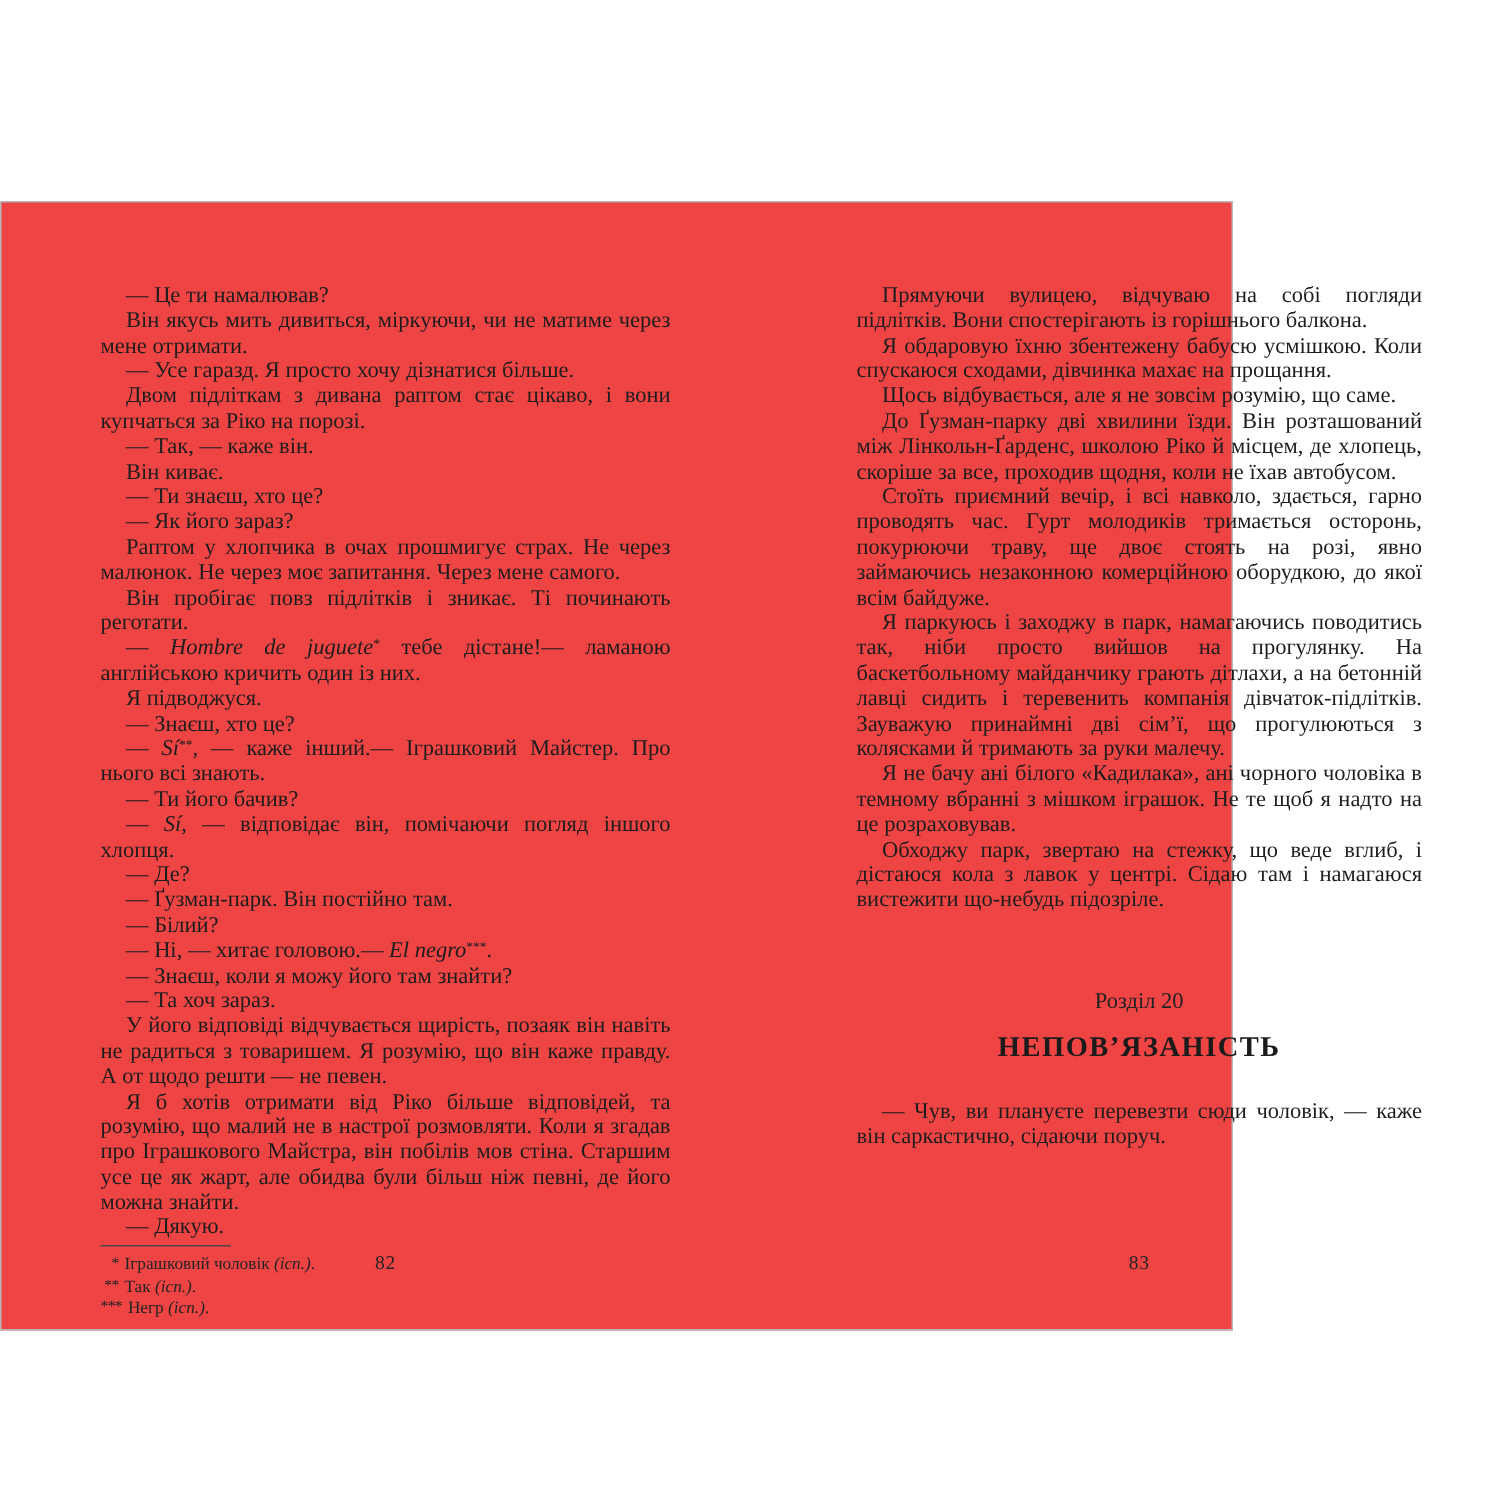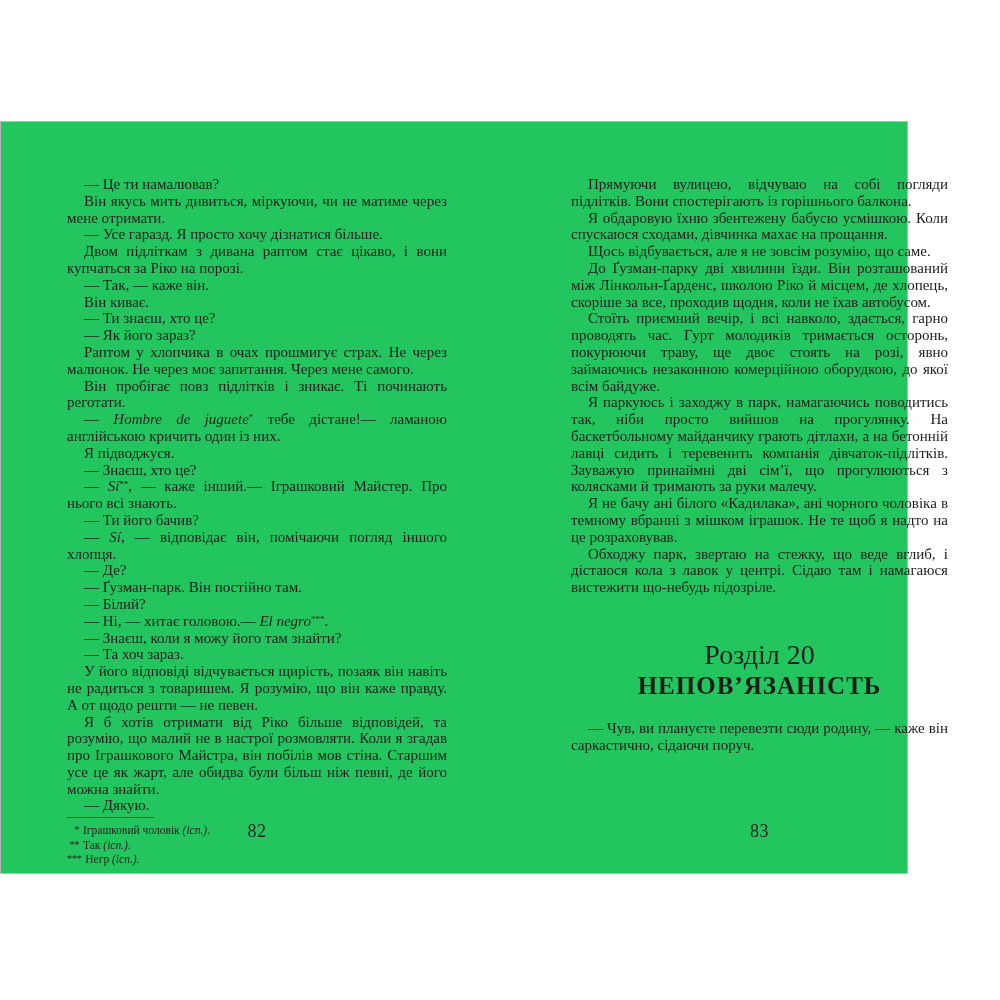--- a/index.html
+++ b/index.html
@@ -1,22 +1,22 @@
 <!DOCTYPE html>
 <html lang="uk"><head>
 <meta charset="utf-8">
 <title>Book spread</title>
 <style>
   * { margin:0; padding:0; box-sizing:border-box; }
   html,body { width:1000px; height:1000px; background:#ffffff; overflow:hidden; }
   body { font-family:"Liberation Serif","DejaVu Serif",serif; color:#1d1d1d; position:relative; }
 
   .spread {
-    position:absolute; left:0; top:121px; width:908px; height:753px;
-    border:1px solid #b8b8b8; background:#22c55e;
+    position:absolute; left:0; top:134px; width:822px; height:753px;
+    border:1px solid #b8b8b8; background:#ef4444;
   }
 
   .text-col { position:absolute; top:54px; }
   .col-left  { left:66px;  width:380px; }
   .col-right { left:570px; width:377px; }
 
   p.para {
     font-size:15px; line-height:16.8px; text-align:justify; text-indent:17px;
     color:#1d1d1d;
   }
@@ -25,28 +25,28 @@
 
   
   .footnotes { margin-top:3px; }
   .fn-rule { width:87px; height:0; border-top:1px solid #4a4a4a; margin-bottom:5px; }
   .footnote { display:flex; font-size:11.5px; line-height:14.5px; color:#242424; }
   .fn-marker { flex:0 0 16px; text-align:right; padding-right:4px; font-size:10.5px; letter-spacing:-0.5px; }
   .fn-text { flex:1 1 auto; }
 
   
   .chapter { text-align:center; margin-top:47px; }
-  .chapter-kicker { font-size:28px; line-height:24px; color:#222; }
-  .chapter-title  { font-size:25px; line-height:30px; font-weight:bold; letter-spacing:1px; color:#1b1b1b; margin-top:4px;text-align:center; }
+  .chapter-kicker { font-size:15px; line-height:24px; color:#222; }
+  .chapter-title  { font-size:19px; line-height:30px; font-weight:bold; letter-spacing:1px; color:#1b1b1b; margin-top:4px;text-align:center; }
   .after-heading { margin-top:19px; }
 
   
   .page-number {
     position:absolute; top:699px; text-align:center;
-    font-size:18px; letter-spacing:0.5px; color:#242424;
+    font-size:13px; letter-spacing:0.5px; color:#242424;
   }
   .page-number.pn-left  { left:66px;  width:380px; }
   .page-number.pn-right { left:570px; width:377px; }
 </style>
 </head>
 <body>
 
 <div class="spread">
 
   <div class="text-col col-left">
@@ -106,18 +106,18 @@
         <p class="para"><span>Стоїть приємний вечір, і всі навколо, здається, гарно проводять час. Гурт молодиків тримається осторонь, покурюючи траву, ще двоє стоять на розі, явно займаючись незаконною комерційною оборудкою, до якої всім байдуже.</span></p>
         <p class="para"><span>Я паркуюсь і заходжу в парк, намагаючись поводитись так, ніби просто вийшов на прогулянку. На баскетбольному майданчику грають дітлахи, а на бетонній лавці сидить і теревенить компанія дівчаток-підлітків. Зауважую принаймні дві сім’ї, що прогулюються з колясками й тримають за руки малечу.</span></p>
         <p class="para"><span>Я не бачу ані білого «Кадилака», ані чорного чоловіка в темному вбранні з мішком іграшок. Не те щоб я надто на це розраховував.</span></p>
         <p class="para"><span>Обходжу парк, звертаю на стежку, що веде вглиб, і дістаюся кола з лавок у центрі. Сідаю там і намагаюся вистежити що-небудь підозріле.</span></p>
       </div>
     <div class="chapter">
       <div class="chapter-kicker">Розділ 20</div>
       <div class="chapter-title">НЕПОВ’ЯЗАНІСТЬ</div>
     </div>
     <div class="after-heading">
-        <p class="para"><span>— Чув, ви плануєте перевезти сюди родину, — каже він саркастично, сідаючи поруч.</span></p>
+        <p class="para"><span>— Чув, ви плануєте перевезти сюди чоловік, — каже він саркастично, сідаючи поруч.</span></p>
       </div>
   </div>
   <div class="page-number pn-right">83</div>
 
 </div>
 
 </body></html>

